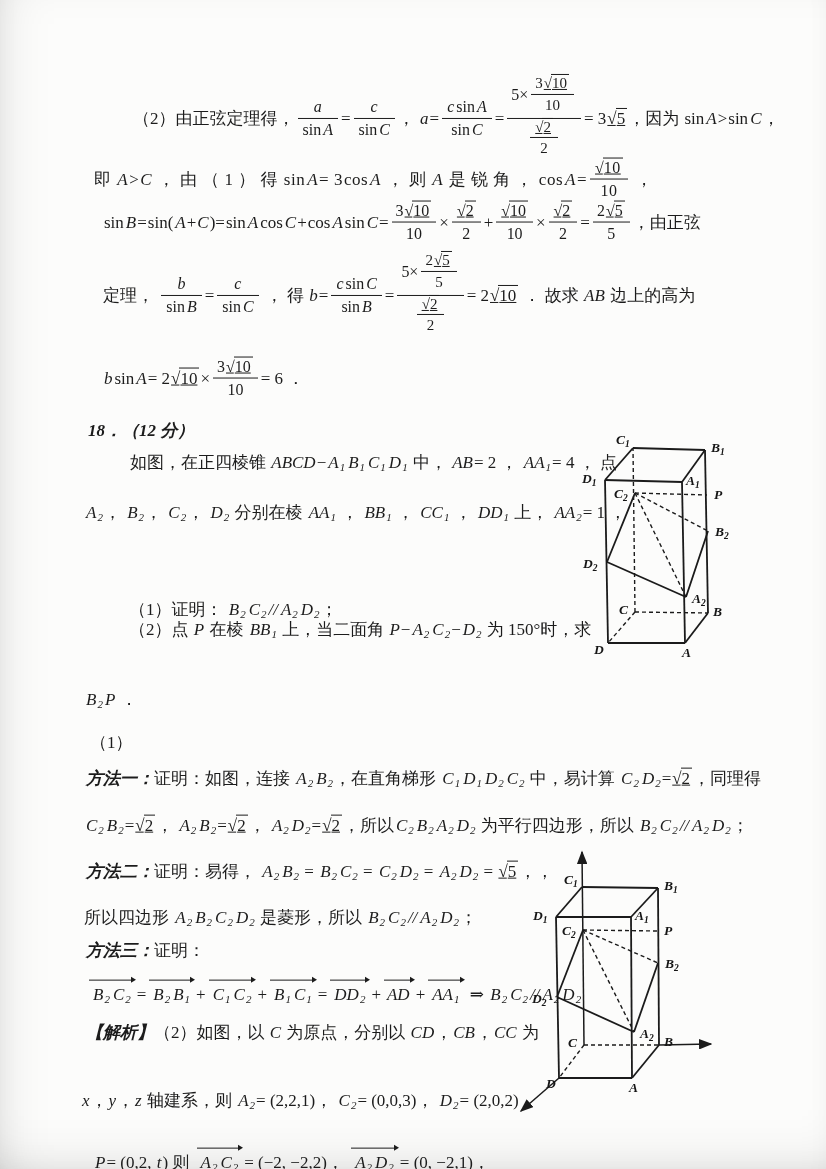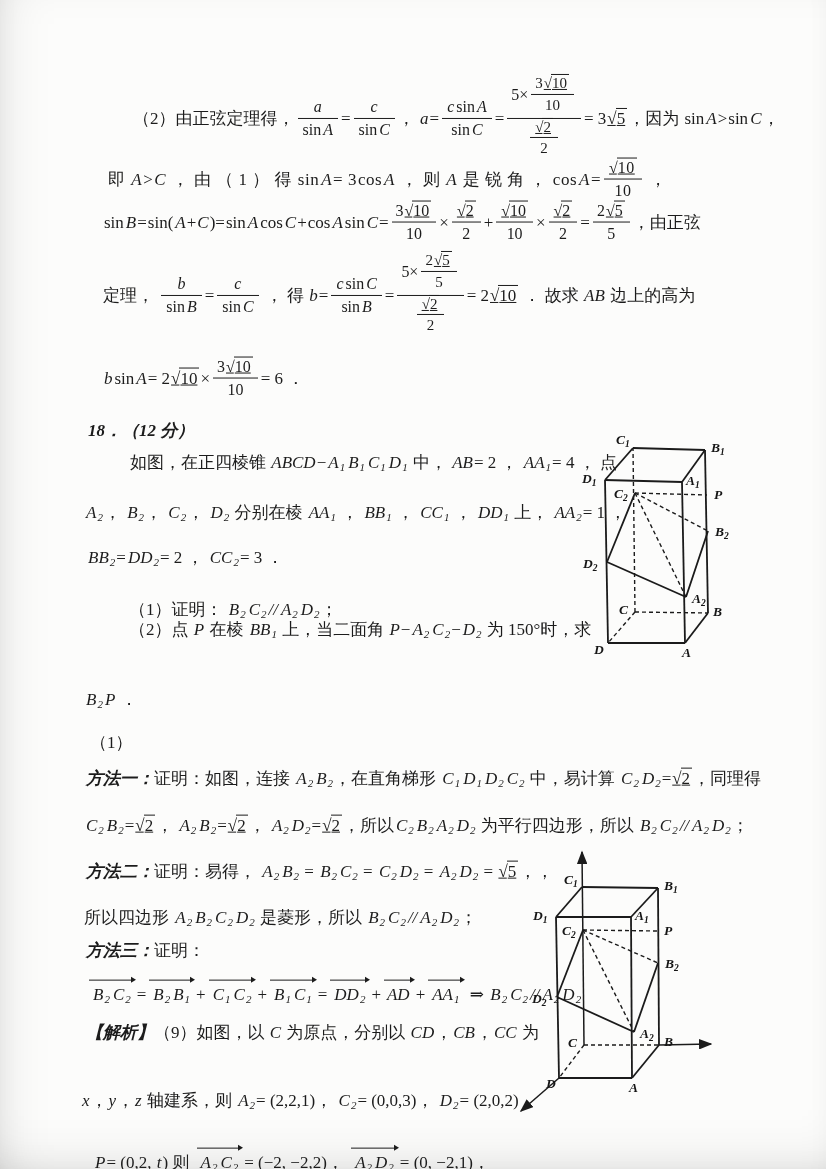--- a/index.html
+++ b/index.html
@@ -51,21 +51,21 @@
     border-top:3px solid transparent;border-bottom:3px solid transparent;
     border-left:5.5px solid currentColor;
   }
   .diagram{position:absolute;}
   .diagram svg text{
     font-family:"Liberation Serif","DejaVu Serif",serif;
     font-style:italic;font-weight:bold;font-size:13.5px;fill:#161616;
   }
   .diagram svg .sub{font-size:9.5px;}
   #l1{left:133px;top:120px}
-  #l2{left:108px;top:181px;letter-spacing:.5px}
+  #l2{left:94px;top:181px;letter-spacing:.5px}
   #l3{left:103px;top:224px}
   #l4{left:103px;top:297px}
   #l5{left:103px;top:380px}
   #l6{left:88px;top:431px}
   #l7{left:130px;top:463px}
   #l8{left:84px;top:513px}
   #l9{left:86px;top:558px}
   #l10{left:129px;top:610px}
   #l11{left:129px;top:630px}
   #l12{left:84px;top:700px}
@@ -87,32 +87,31 @@
 
 <div class="page">
   <div class="line" id="l1"><span class="mt">（2）由正弦定理得，</span><span class="frac"><span class="fnum"><span class="mi">a</span></span><span class="fden"><span class="mfn">sin</span><span class="mi">A</span></span></span><span class="mt">=</span><span class="frac"><span class="fnum"><span class="mi">c</span></span><span class="fden"><span class="mfn">sin</span><span class="mi">C</span></span></span><span class="mt">， </span><span class="mi">a</span><span class="mt">=</span><span class="frac"><span class="fnum"><span class="mi">c</span><span class="mfn">sin</span><span class="mi">A</span></span><span class="fden"><span class="mfn">sin</span><span class="mi">C</span></span></span><span class="mt">=</span><span class="frac"><span class="fnum"><span class="mt">5×</span><span class="frac"><span class="fnum"><span class="mt">3</span><span class="msqrt"><span class="mrad">√</span><span class="mrbar">10</span></span></span><span class="fden"><span class="mt">10</span></span></span></span><span class="fden"><span class="frac"><span class="fnum"><span class="msqrt"><span class="mrad">√</span><span class="mrbar">2</span></span></span><span class="fden"><span class="mt">2</span></span></span></span></span><span class="mt">= 3</span><span class="msqrt"><span class="mrad">√</span><span class="mrbar">5</span></span><span class="mt">，因为 </span><span class="mfn">sin</span><span class="mi">A</span><span class="mt">&gt;</span><span class="mfn">sin</span><span class="mi">C</span><span class="mt">，</span></div>
   <div class="line" id="l2"><span class="mt">即  </span><span class="mi">A</span><span class="mt">&gt;</span><span class="mi">C</span><span class="mt">  ，  由 （ 1 ） 得  </span><span class="mfn">sin</span><span class="mi">A</span><span class="mt">= 3</span><span class="mfn">cos</span><span class="mi">A</span><span class="mt">  ，  则  </span><span class="mi">A</span><span class="mt">  是 锐 角 ，   </span><span class="mfn">cos</span><span class="mi">A</span><span class="mt">=</span><span class="frac"><span class="fnum"><span class="msqrt"><span class="mrad">√</span><span class="mrbar">10</span></span></span><span class="fden"><span class="mt">10</span></span></span><span class="mt"> ，</span></div>
   <div class="line" id="l3"><span class="mfn">sin</span><span class="mi">B</span><span class="mt">=</span><span class="mfn">sin(</span><span class="mi">A</span><span class="mt">+</span><span class="mi">C</span><span class="mt">)=</span><span class="mfn">sin</span><span class="mi">A</span><span class="mfn">cos</span><span class="mi">C</span><span class="mt">+</span><span class="mfn">cos</span><span class="mi">A</span><span class="mfn">sin</span><span class="mi">C</span><span class="mt">=</span><span class="frac"><span class="fnum"><span class="mt">3</span><span class="msqrt"><span class="mrad">√</span><span class="mrbar">10</span></span></span><span class="fden"><span class="mt">10</span></span></span><span class="mt">×</span><span class="frac"><span class="fnum"><span class="msqrt"><span class="mrad">√</span><span class="mrbar">2</span></span></span><span class="fden"><span class="mt">2</span></span></span><span class="mt">+</span><span class="frac"><span class="fnum"><span class="msqrt"><span class="mrad">√</span><span class="mrbar">10</span></span></span><span class="fden"><span class="mt">10</span></span></span><span class="mt">×</span><span class="frac"><span class="fnum"><span class="msqrt"><span class="mrad">√</span><span class="mrbar">2</span></span></span><span class="fden"><span class="mt">2</span></span></span><span class="mt">=</span><span class="frac"><span class="fnum"><span class="mt">2</span><span class="msqrt"><span class="mrad">√</span><span class="mrbar">5</span></span></span><span class="fden"><span class="mt">5</span></span></span><span class="mt">，由正弦</span></div>
   <div class="line" id="l4"><span class="mt">定理， </span><span class="frac"><span class="fnum"><span class="mi">b</span></span><span class="fden"><span class="mfn">sin</span><span class="mi">B</span></span></span><span class="mt">=</span><span class="frac"><span class="fnum"><span class="mi">c</span></span><span class="fden"><span class="mfn">sin</span><span class="mi">C</span></span></span><span class="mt"> ， 得 </span><span class="mi">b</span><span class="mt">=</span><span class="frac"><span class="fnum"><span class="mi">c</span><span class="mfn">sin</span><span class="mi">C</span></span><span class="fden"><span class="mfn">sin</span><span class="mi">B</span></span></span><span class="mt">=</span><span class="frac"><span class="fnum"><span class="mt">5×</span><span class="frac"><span class="fnum"><span class="mt">2</span><span class="msqrt"><span class="mrad">√</span><span class="mrbar">5</span></span></span><span class="fden"><span class="mt">5</span></span></span></span><span class="fden"><span class="frac"><span class="fnum"><span class="msqrt"><span class="mrad">√</span><span class="mrbar">2</span></span></span><span class="fden"><span class="mt">2</span></span></span></span></span><span class="mt">= 2</span><span class="msqrt"><span class="mrad">√</span><span class="mrbar">10</span></span><span class="mt"> ． 故求 </span><span class="mi">AB</span><span class="mt"> 边上的高为</span></div>
   <div class="line" id="l5"><span class="mi">b</span><span class="mfn">sin</span><span class="mi">A</span><span class="mt">= 2</span><span class="msqrt"><span class="mrad">√</span><span class="mrbar">10</span></span><span class="mt">×</span><span class="frac"><span class="fnum"><span class="mt">3</span><span class="msqrt"><span class="mrad">√</span><span class="mrbar">10</span></span></span><span class="fden"><span class="mt">10</span></span></span><span class="mt">= 6 ．</span></div>
   <div class="line" id="l6"><span class="mb">18．（12 分）</span></div>
   <div class="line" id="l7"><span class="mt">如图，在正四棱锥 </span><span class="mi">ABCD</span><span class="mt">−</span><span class="mgroup"><span class="mi">A</span><span class="msub">1</span></span><span class="mgroup"><span class="mi">B</span><span class="msub">1</span></span><span class="mgroup"><span class="mi">C</span><span class="msub">1</span></span><span class="mgroup"><span class="mi">D</span><span class="msub">1</span></span><span class="mt"> 中， </span><span class="mi">AB</span><span class="mt">= 2 ， </span><span class="mgroup"><span class="mi">AA</span><span class="msub">1</span></span><span class="mt">= 4 ， 点</span></div>
   <div class="line" id="l8"><span class="mgroup"><span class="mi">A</span><span class="msub">2</span></span><span class="mt">， </span><span class="mgroup"><span class="mi">B</span><span class="msub">2</span></span><span class="mt">， </span><span class="mgroup"><span class="mi">C</span><span class="msub">2</span></span><span class="mt">， </span><span class="mgroup"><span class="mi">D</span><span class="msub">2</span></span><span class="mt"> 分别在棱 </span><span class="mgroup"><span class="mi">AA</span><span class="msub">1</span></span><span class="mt"> ， </span><span class="mgroup"><span class="mi">BB</span><span class="msub">1</span></span><span class="mt"> ， </span><span class="mgroup"><span class="mi">CC</span><span class="msub">1</span></span><span class="mt"> ， </span><span class="mgroup"><span class="mi">DD</span><span class="msub">1</span></span><span class="mt"> 上， </span><span class="mgroup"><span class="mi">AA</span><span class="msub">2</span></span><span class="mt">= 1 ，</span></div>
-  <div class="line" id="l9"><span class="mgroup"><span class="mi">BB</span><span class="msub">2</span></span><span class="mt">=</span><span class="mgroup"><span class="mi">DD</span><span class="msub">2</span></span><span class="mt">= 2 ， </span><span class="mgroup"><span class="mi">CC</span><span class="msub">2</span></span><span class="mt">= 3 ．</span></div>
   <div class="line" id="l10"><span class="mt">（1）证明： </span><span class="mgroup"><span class="mi">B</span><span class="msub">2</span></span><span class="mgroup"><span class="mi">C</span><span class="msub">2</span></span><span class="mi">//</span><span class="mgroup"><span class="mi">A</span><span class="msub">2</span></span><span class="mgroup"><span class="mi">D</span><span class="msub">2</span></span><span class="mt">；</span></div>
   <div class="line" id="l11"><span class="mt">（2）点 </span><span class="mi">P</span><span class="mt"> 在棱 </span><span class="mgroup"><span class="mi">BB</span><span class="msub">1</span></span><span class="mt"> 上，当二面角 </span><span class="mi">P</span><span class="mt">−</span><span class="mgroup"><span class="mi">A</span><span class="msub">2</span></span><span class="mgroup"><span class="mi">C</span><span class="msub">2</span></span><span class="mt">−</span><span class="mgroup"><span class="mi">D</span><span class="msub">2</span></span><span class="mt"> 为 150°时，求</span></div>
   <div class="line" id="l12"><span class="mgroup"><span class="mi">B</span><span class="msub">2</span></span><span class="mi">P</span><span class="mt"> ．</span></div>
   <div class="line" id="l13"><span class="mt">（1）</span></div>
   <div class="line" id="l14"><span class="mb">方法一：</span><span class="mt">证明：如图，连接 </span><span class="mgroup"><span class="mi">A</span><span class="msub">2</span></span><span class="mgroup"><span class="mi">B</span><span class="msub">2</span></span><span class="mt">，在直角梯形 </span><span class="mgroup"><span class="mi">C</span><span class="msub">1</span></span><span class="mgroup"><span class="mi">D</span><span class="msub">1</span></span><span class="mgroup"><span class="mi">D</span><span class="msub">2</span></span><span class="mgroup"><span class="mi">C</span><span class="msub">2</span></span><span class="mt"> 中，易计算 </span><span class="mgroup"><span class="mi">C</span><span class="msub">2</span></span><span class="mgroup"><span class="mi">D</span><span class="msub">2</span></span><span class="mt">=</span><span class="msqrt"><span class="mrad">√</span><span class="mrbar">2</span></span><span class="mt">，同理得</span></div>
   <div class="line" id="l15"><span class="mgroup"><span class="mi">C</span><span class="msub">2</span></span><span class="mgroup"><span class="mi">B</span><span class="msub">2</span></span><span class="mt">=</span><span class="msqrt"><span class="mrad">√</span><span class="mrbar">2</span></span><span class="mt">， </span><span class="mgroup"><span class="mi">A</span><span class="msub">2</span></span><span class="mgroup"><span class="mi">B</span><span class="msub">2</span></span><span class="mt">=</span><span class="msqrt"><span class="mrad">√</span><span class="mrbar">2</span></span><span class="mt">， </span><span class="mgroup"><span class="mi">A</span><span class="msub">2</span></span><span class="mgroup"><span class="mi">D</span><span class="msub">2</span></span><span class="mt">=</span><span class="msqrt"><span class="mrad">√</span><span class="mrbar">2</span></span><span class="mt">，所以</span><span class="mgroup"><span class="mi">C</span><span class="msub">2</span></span><span class="mgroup"><span class="mi">B</span><span class="msub">2</span></span><span class="mgroup"><span class="mi">A</span><span class="msub">2</span></span><span class="mgroup"><span class="mi">D</span><span class="msub">2</span></span><span class="mt"> 为平行四边形，所以 </span><span class="mgroup"><span class="mi">B</span><span class="msub">2</span></span><span class="mgroup"><span class="mi">C</span><span class="msub">2</span></span><span class="mi">//</span><span class="mgroup"><span class="mi">A</span><span class="msub">2</span></span><span class="mgroup"><span class="mi">D</span><span class="msub">2</span></span><span class="mt">；</span></div>
   <div class="line" id="l16"><span class="mb">方法二：</span><span class="mt">证明：易得， </span><span class="mgroup"><span class="mi">A</span><span class="msub">2</span></span><span class="mgroup"><span class="mi">B</span><span class="msub">2</span></span><span class="mt"> = </span><span class="mgroup"><span class="mi">B</span><span class="msub">2</span></span><span class="mgroup"><span class="mi">C</span><span class="msub">2</span></span><span class="mt"> = </span><span class="mgroup"><span class="mi">C</span><span class="msub">2</span></span><span class="mgroup"><span class="mi">D</span><span class="msub">2</span></span><span class="mt"> = </span><span class="mgroup"><span class="mi">A</span><span class="msub">2</span></span><span class="mgroup"><span class="mi">D</span><span class="msub">2</span></span><span class="mt"> = </span><span class="msqrt"><span class="mrad">√</span><span class="mrbar">5</span></span><span class="mt">，，</span></div>
   <div class="line" id="l17"><span class="mt">所以四边形 </span><span class="mgroup"><span class="mi">A</span><span class="msub">2</span></span><span class="mgroup"><span class="mi">B</span><span class="msub">2</span></span><span class="mgroup"><span class="mi">C</span><span class="msub">2</span></span><span class="mgroup"><span class="mi">D</span><span class="msub">2</span></span><span class="mt"> 是菱形，所以 </span><span class="mgroup"><span class="mi">B</span><span class="msub">2</span></span><span class="mgroup"><span class="mi">C</span><span class="msub">2</span></span><span class="mi">//</span><span class="mgroup"><span class="mi">A</span><span class="msub">2</span></span><span class="mgroup"><span class="mi">D</span><span class="msub">2</span></span><span class="mt">；</span></div>
   <div class="line" id="l18"><span class="mb">方法三：</span><span class="mt">证明：</span></div>
   <div class="line" id="l19"><span class="vec"><span class="mgroup"><span class="mi">B</span><span class="msub">2</span></span><span class="mgroup"><span class="mi">C</span><span class="msub">2</span></span></span><span class="mt">=</span><span class="vec"><span class="mgroup"><span class="mi">B</span><span class="msub">2</span></span><span class="mgroup"><span class="mi">B</span><span class="msub">1</span></span></span><span class="mt">+</span><span class="vec"><span class="mgroup"><span class="mi">C</span><span class="msub">1</span></span><span class="mgroup"><span class="mi">C</span><span class="msub">2</span></span></span><span class="mt">+</span><span class="vec"><span class="mgroup"><span class="mi">B</span><span class="msub">1</span></span><span class="mgroup"><span class="mi">C</span><span class="msub">1</span></span></span><span class="mt">=</span><span class="vec"><span class="mgroup"><span class="mi">DD</span><span class="msub">2</span></span></span><span class="mt">+</span><span class="vec"><span class="mi">AD</span></span><span class="mt">+</span><span class="vec"><span class="mgroup"><span class="mi">AA</span><span class="msub">1</span></span></span><span class="mt"> ⇒ </span><span class="mgroup"><span class="mi">B</span><span class="msub">2</span></span><span class="mgroup"><span class="mi">C</span><span class="msub">2</span></span><span class="mi">//</span><span class="mgroup"><span class="mi">A</span><span class="msub">2</span></span><span class="mgroup"><span class="mi">D</span><span class="msub">2</span></span></div>
-  <div class="line" id="l20"><span class="mb">【解析】</span><span class="mt">（9）如图，以 </span><span class="mi">C</span><span class="mt"> 为原点，分别以 </span><span class="mi">CD</span><span class="mt">，</span><span class="mi">CB</span><span class="mt">，</span><span class="mi">CC</span><span class="mt"> 为</span></div>
+  <div class="line" id="l20"><span class="mb">【解析】</span><span class="mt">（2）如图，以 </span><span class="mi">C</span><span class="mt"> 为原点，分别以 </span><span class="mi">CD</span><span class="mt">，</span><span class="mi">CB</span><span class="mt">，</span><span class="mi">CC</span><span class="mt"> 为</span></div>
   <div class="line" id="l21"><span class="mi">x</span><span class="mt">，</span><span class="mi">y</span><span class="mt">，</span><span class="mi">z</span><span class="mt"> 轴建系，则 </span><span class="mgroup"><span class="mi">A</span><span class="msub">2</span></span><span class="mt">= (2,2,1)， </span><span class="mgroup"><span class="mi">C</span><span class="msub">2</span></span><span class="mt">= (0,0,3)， </span><span class="mgroup"><span class="mi">D</span><span class="msub">2</span></span><span class="mt">= (2,0,2)，</span></div>
   <div class="line" id="l22"><span class="mi">P</span><span class="mt">= (0,2, </span><span class="mi">t</span><span class="mt">) 则 </span><span class="vec"><span class="mgroup"><span class="mi">A</span><span class="msub">2</span></span><span class="mgroup"><span class="mi">C</span><span class="msub">2</span></span></span><span class="mt">= (−2, −2,2)， </span><span class="vec"><span class="mgroup"><span class="mi">A</span><span class="msub">2</span></span><span class="mgroup"><span class="mi">D</span><span class="msub">2</span></span></span><span class="mt">= (0, −2,1)，</span></div>
 
   <div class="diagram" id="diagram1"><svg viewBox="0 0 185 250" width="185" height="250">
         <defs>
           <marker id="arr0" markerWidth="9" markerHeight="7" refX="8" refY="3.5" orient="auto">
             <path d="M0,0 L9,3.5 L0,7 z" fill="#1b1b1b"></path>
           </marker>
         </defs>
         <line x1="60" y1="200" x2="58" y2="36" stroke="#1b1b1b" stroke-width="1.4" stroke-dasharray="4 3"></line>

